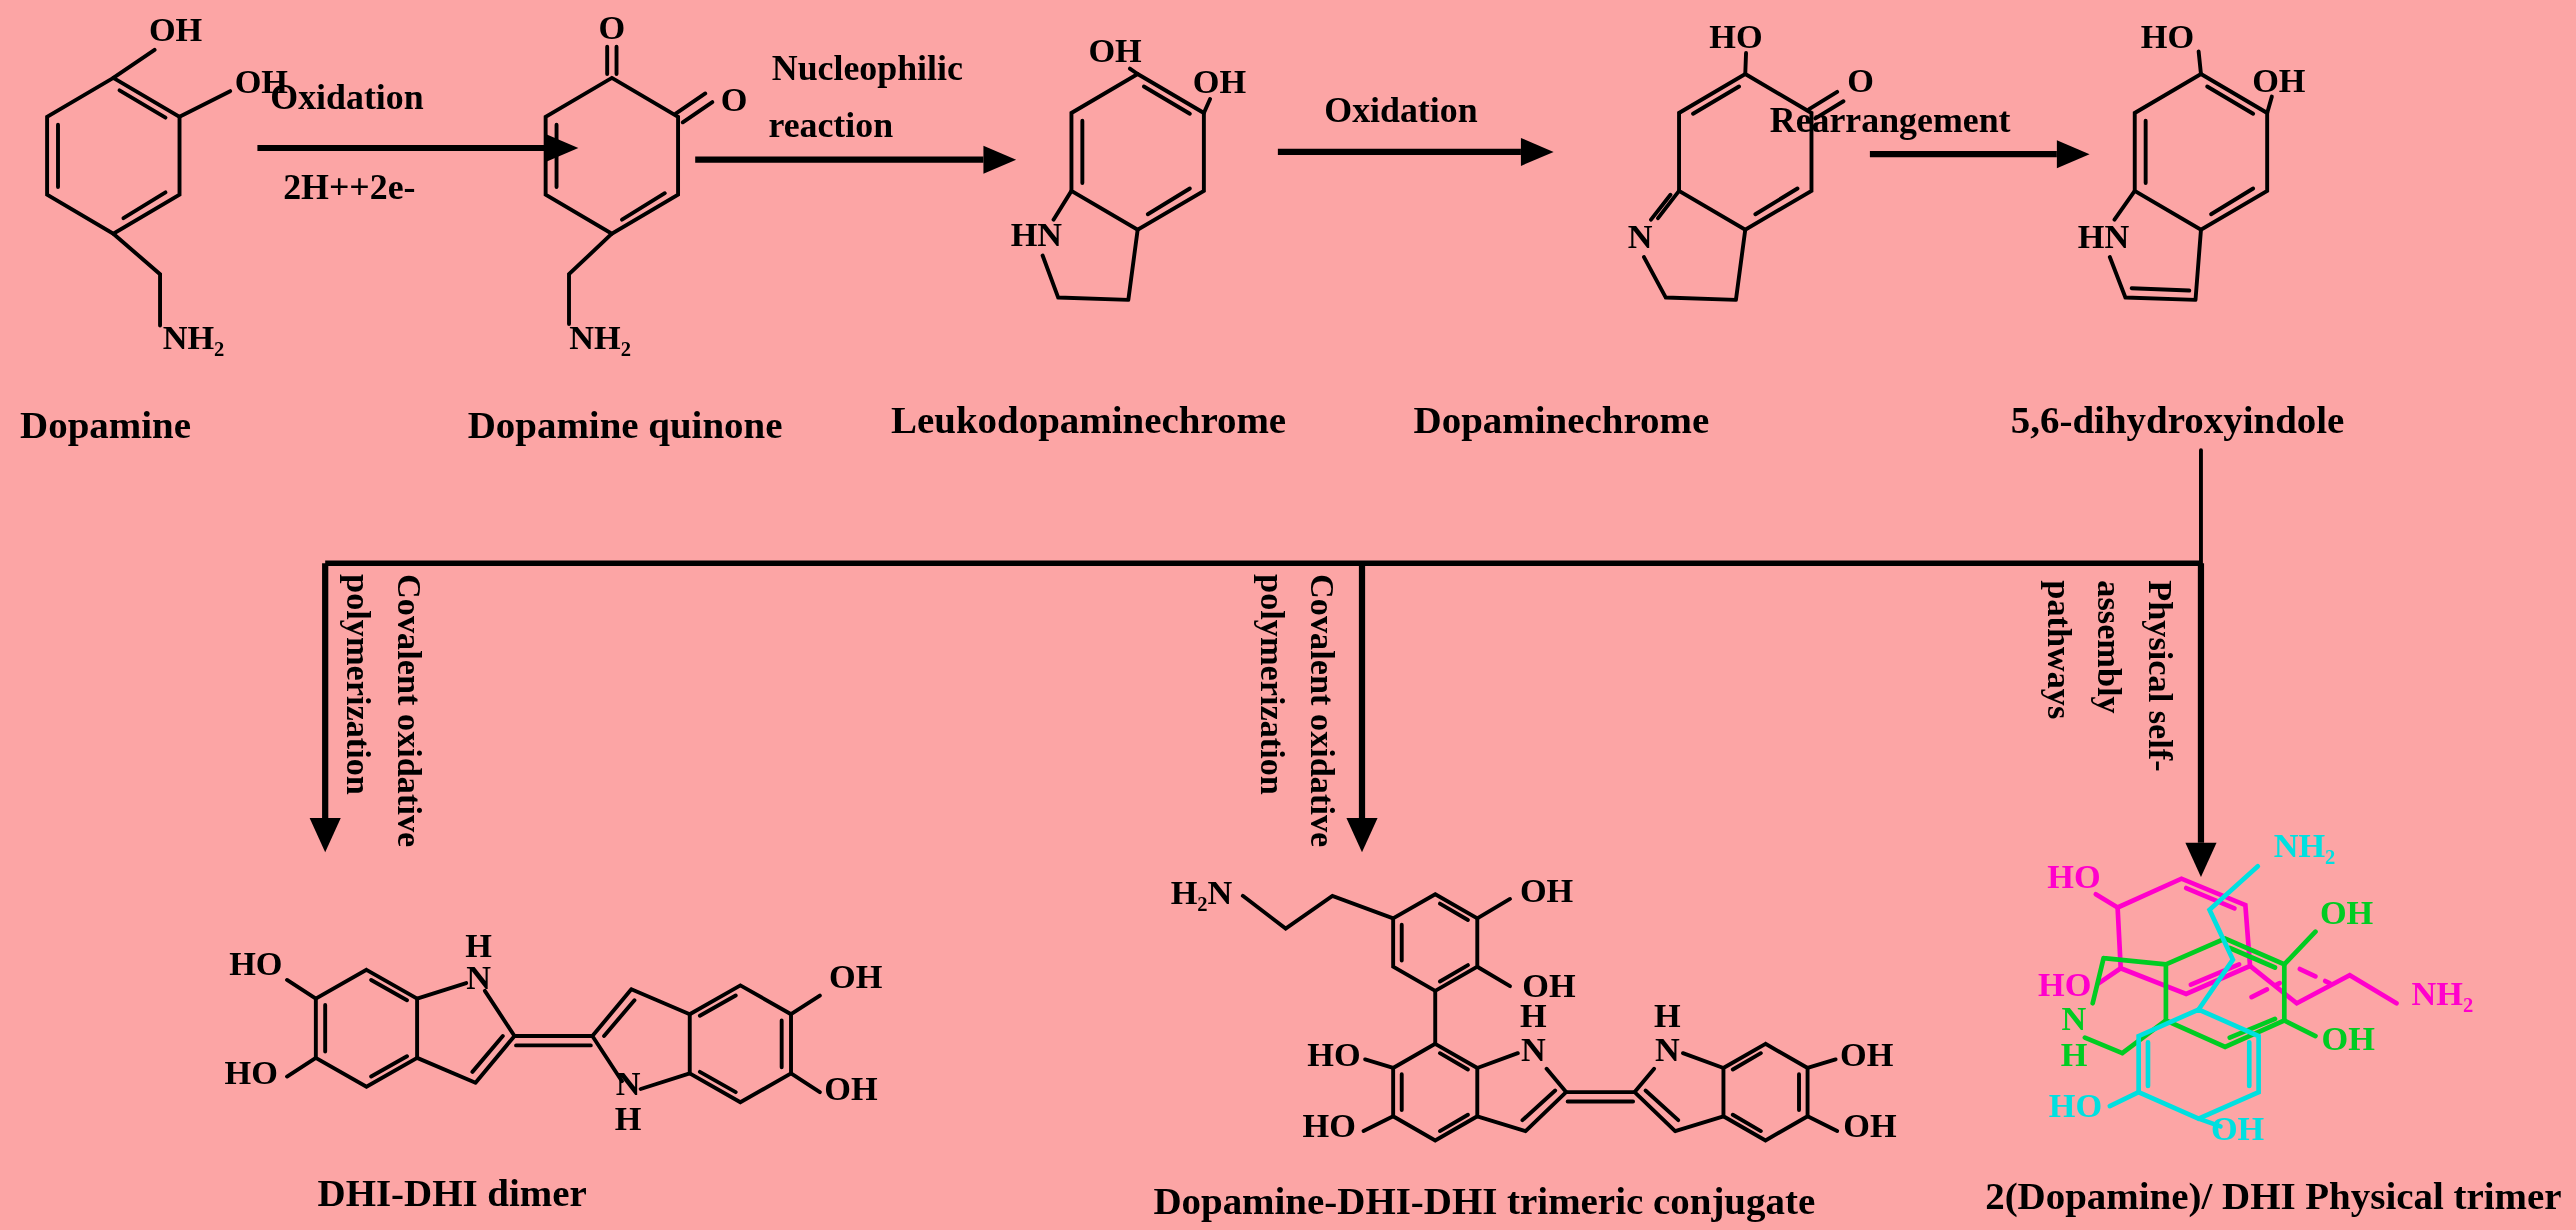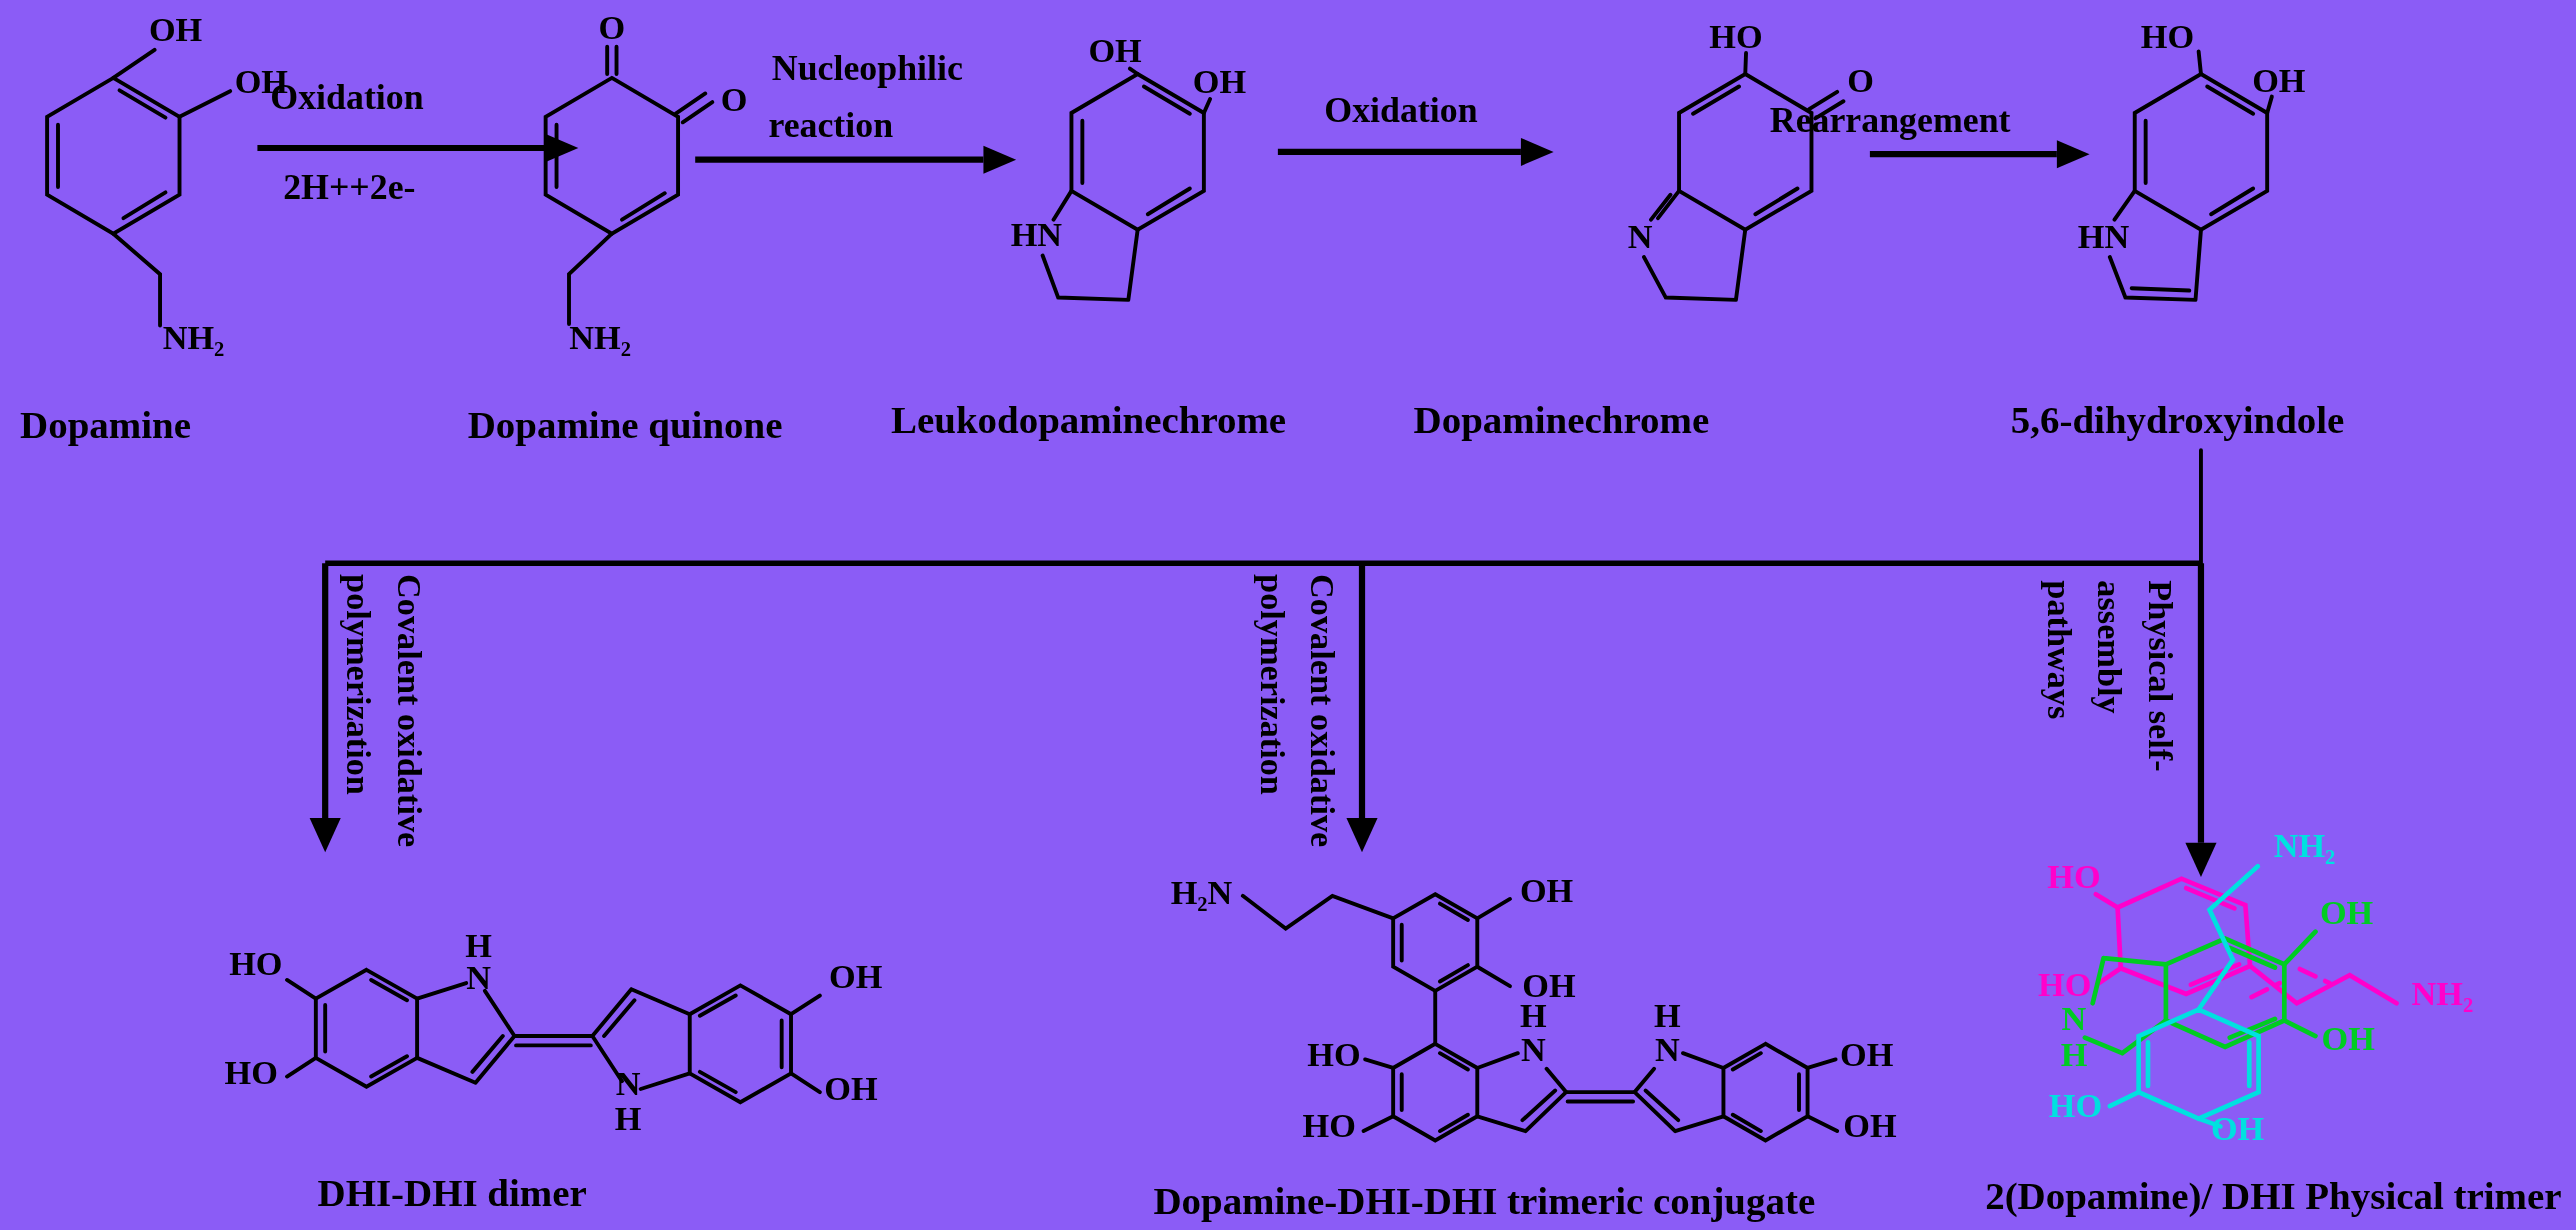--- a/index.html
+++ b/index.html
@@ -1,16 +1,16 @@
 <!DOCTYPE html>
 <html style="--black: #000000; --magenta: #FF00CC; --green: #00CC22; --cyan: #00E0E0; --background: #FFFFFF;font-size:12.5px"><head>
 <meta charset="utf-8">
 <style>
   html,body{margin:0;padding:0;background:#ffffff;}
-  .canvas-wrap{width:2576px;height:1230px;background:#8b5cf6;overflow:hidden;}
+  .canvas-wrap{width:2576px;height:1230px;background:#fca5a5;overflow:hidden;}
   svg{display:block;}
   svg text{font-family:"Liberation Serif",serif;font-weight:bold;fill:#000000;}
   .atom{font-size:44px;}
   .cmpd{font-size:50px;}
   .arrowlab{font-size:46px;}
   .rot{font-size:44px;}
   .bond{stroke:#000000;stroke-width:5;fill:none;stroke-linecap:round;}
   .shaft{stroke:#000000;stroke-width:8;fill:none;}
   .branchline{stroke:#000000;stroke-width:7;fill:none;}
   .head{fill:#000000;stroke:none;}

